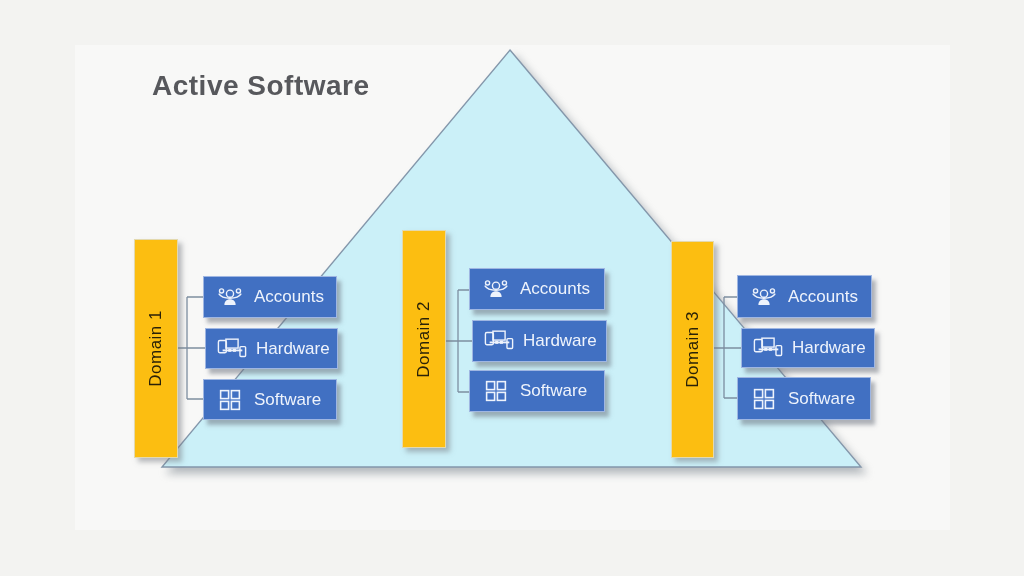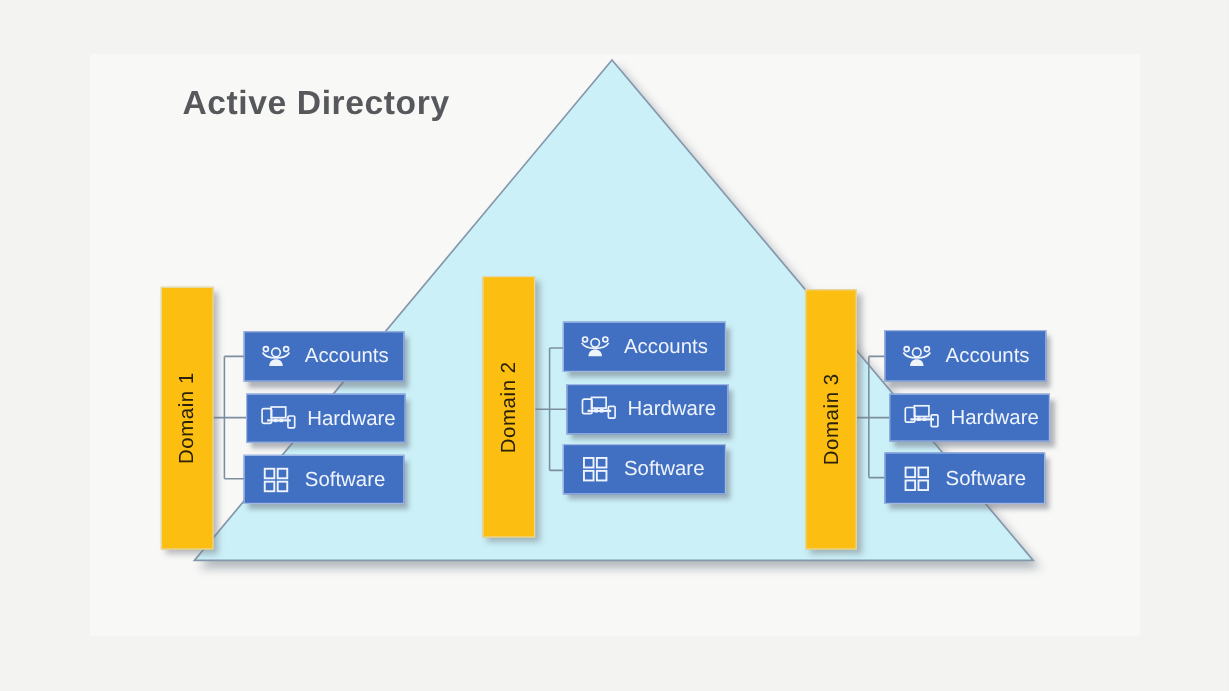--- a/index.html
+++ b/index.html
@@ -66,21 +66,21 @@
 
   <svg class="diagram-svg" viewBox="0 0 1024 576" xmlns="http://www.w3.org/2000/svg">
     <polygon class="tri" points="510,50 861,467 162,467" fill="#cbf0f8" stroke="#8497ab" stroke-width="1.4"></polygon>
     <g stroke="#7d8ea0" stroke-width="1.3" fill="none">
       <path d="M176 348 H187 M187 297 V399 M187 297 H204 M187 348 H206 M187 399 H204"></path>
       <path d="M445 341 H458 M458 290 V392 M458 290 H470 M458 341 H473 M458 392 H470"></path>
       <path d="M712 348 H724 M724 297 V398 M724 297 H738 M724 348 H742 M724 398 H738"></path>
     </g>
   </svg>
 
-  <div class="page-title">Active Directory</div>
+  <div class="page-title">Active Software</div>
 
 
   <div class="bar bar1">
     <span>Domain 1</span>
   </div>
   <div class="box g1-accounts">
     <svg width="30" height="30" viewBox="0 0 32 32" fill="none" stroke="#eef3fc" stroke-width="1.5">
       <path d="M4 12.5 C8 19, 24 19, 28 12.5"></path>
       <circle cx="7" cy="9.5" r="2.2"></circle>
         <circle cx="25" cy="9.5" r="2.2"></circle>

